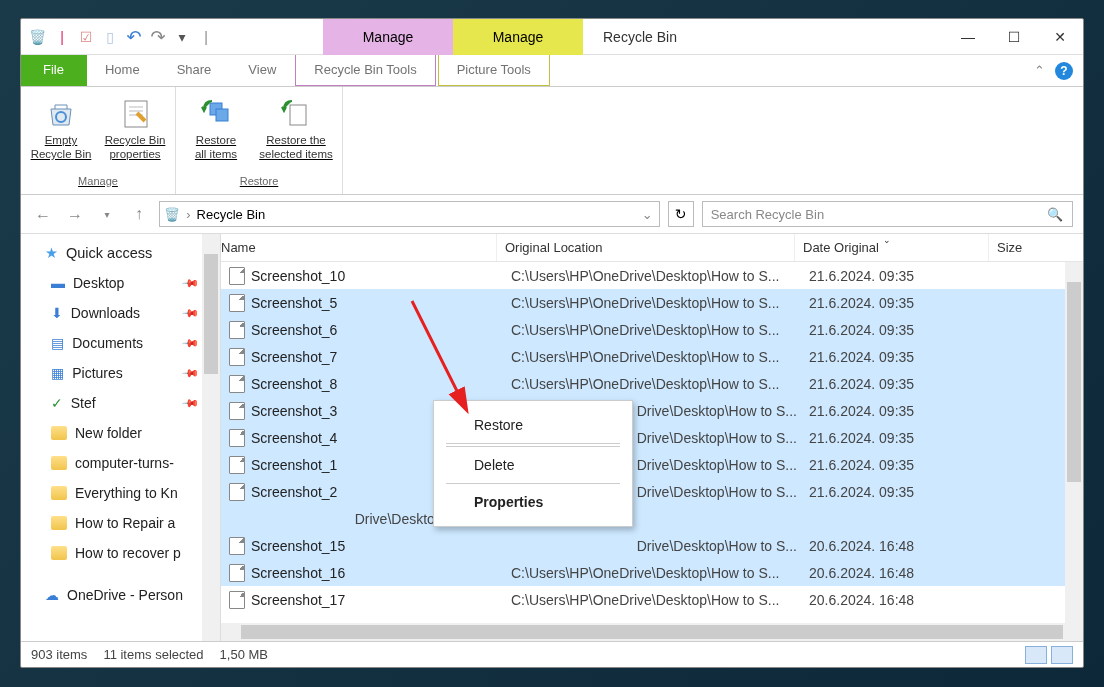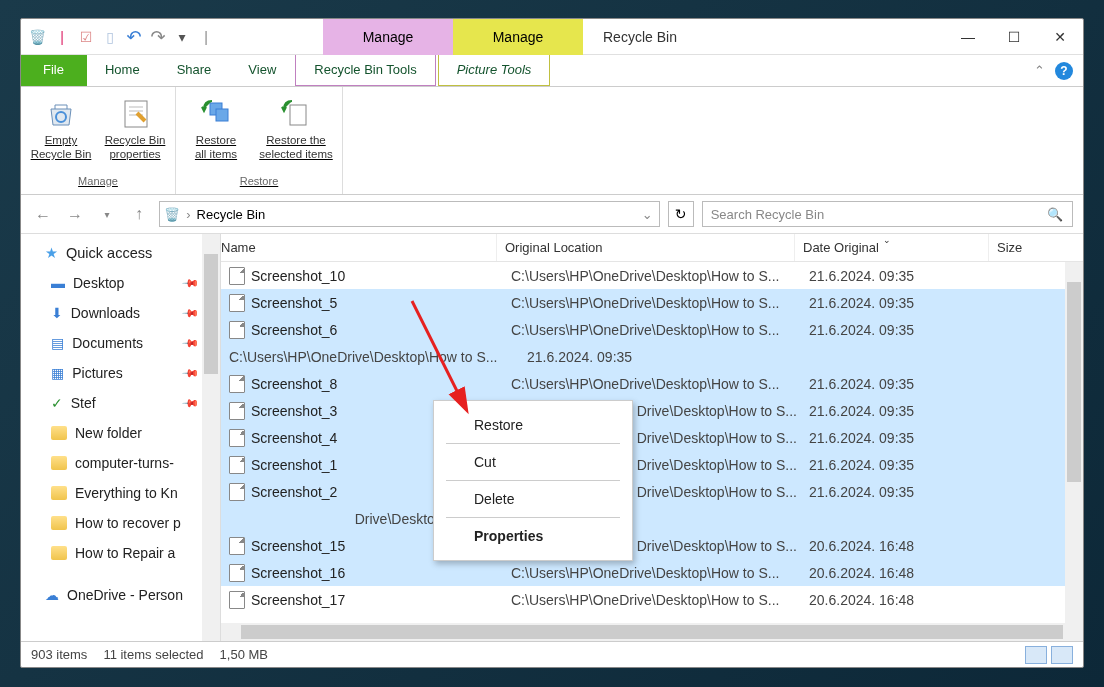--- a/index.html
+++ b/index.html
@@ -13,24 +13,24 @@
 .manage-tab { height: 36px; min-width: 130px; text-align: center; line-height: 36px; font-size: 14px; }
 .manage1 { background: #e6b3e6; margin-left: 100px; }
 .manage2 { background: #e6e64d; }
 .win-title { padding-left: 20px; font-size: 14px; color: #333; }
 .spacer { flex: 1; }
 .win-btns { display: flex; }
 .win-btn { width: 46px; height: 36px; text-align: center; line-height: 36px; font-size: 14px; color: #333; }
 
 
 .tabs-row { height: 32px; display: flex; align-items: stretch; border-bottom: 1px solid #ccc; font-size: 13px; }
-.tab { padding: 0 18px; line-height: 30px; color: #14532d; border-right: 1px solid transparent; }
+.tab { padding: 0 18px; line-height: 30px; color: #737373; border-right: 1px solid transparent; }
 .tab.file { background: #4caf1e; color: #fff; padding: 0 22px; }
 .tab.contextual1 { border: 1px solid #c080c0; border-top: none; border-bottom: 1px solid #c080c0; }
-.tab.contextual2 { border: 1px solid #c0c040; border-top: none; border-bottom: 1px solid #c0c040; margin-left: 2px; font-style: italic; }
+.tab.contextual2 { border: 1px solid #c0c040; border-top: none; border-bottom: 1px solid #c0c040; margin-left: 2px; }
 .tabs-row .help-area { margin-left: auto; display: flex; align-items: center; gap: 10px; padding-right: 10px; }
 .help-circle { width: 18px; height: 18px; border-radius: 50%; background: #2288dd; color: #fff; text-align: center; line-height: 18px; font-size: 12px; font-weight: bold; }
 
 
 .ribbon { height: 108px; display: flex; border-bottom: 1px solid #ccc; }
 .ribbon-group { display: flex; flex-direction: column; border-right: 1px solid #ddd; padding: 4px 0; text-decoration: underline; }
 .ribbon-group-items { flex: 1; display: flex; align-items: flex-start; padding: 0 6px; gap: 6px; }
 .ribbon-group-label { text-align: center; font-size: 11px; color: #666; padding: 3px 0; }
 .ribbon-btn { display: flex; flex-direction: column; align-items: center; width: 68px; padding-top: 4px; }
 .ribbon-btn .icn { width: 36px; height: 36px; display: flex; align-items: center; justify-content: center; }
@@ -246,25 +246,25 @@
       <div class="sidebar-item">
         <span class="folder-icon"></span>
         <span>computer-turns-</span>
       </div>
       <div class="sidebar-item">
         <span class="folder-icon"></span>
         <span>Everything to Kn</span>
       </div>
       <div class="sidebar-item">
         <span class="folder-icon"></span>
+        <span>How to Repair a</span>
+      </div>
+      <div class="sidebar-item">
+        <span class="folder-icon"></span>
         <span>How to recover p</span>
-      </div>
-      <div class="sidebar-item">
-        <span class="folder-icon"></span>
-        <span>How to Repair a</span>
       </div>
       <div style="height:12px;"></div>
       <div class="sidebar-item" style="padding-left:24px;">
         <span style="color:#3a7fd5;">☁</span>
         <span>OneDrive - Person</span>
       </div>
       <div class="scroller">
           <div class="thumb"></div>
         </div>
     </div>
@@ -301,20 +301,24 @@
           <div class="row selected">
             <div class="rname">
               <span class="file-icon"></span>
               <span>Screenshot_6</span>
             </div>
             <div class="rloc" style="">C:\Users\HP\OneDrive\Desktop\How to S...</div>
             <div class="rdate">21.6.2024. 09:35</div>
             <div class="rsize"></div>
           </div>
           <div class="row selected">
+            <div class="rname">
+              <span class="file-icon"></span>
+              <span>Screenshot_7</span>
+            </div>
             <div class="rloc" style="">C:\Users\HP\OneDrive\Desktop\How to S...</div>
             <div class="rdate">21.6.2024. 09:35</div>
             <div class="rsize"></div>
           </div>
           <div class="row selected">
             <div class="rname">
               <span class="file-icon"></span>
               <span>Screenshot_8</span>
             </div>
             <div class="rloc" style="">C:\Users\HP\OneDrive\Desktop\How to S...</div>
@@ -407,21 +411,20 @@
       <div class="view-ic"></div>
       <div class="view-ic"></div>
     </div>
   </div>
 
 </div>
 
 <div class="context-menu">
   <div class="context-item">Restore</div>
   <div class="context-sep"></div>
-  <div class="context-item">Cut</div>
   <div class="context-sep"></div>
   <div class="context-item">Delete</div>
   <div class="context-sep"></div>
   <div class="context-item bold">Properties</div>
 </div>
 
 <svg class="arrow">
   <defs>
       <marker id="ah" markerWidth="10" markerHeight="10" refX="7" refY="3" orient="auto">
         <path d="M0,0 L0,6 L9,3 z" fill="#e62020"></path>

